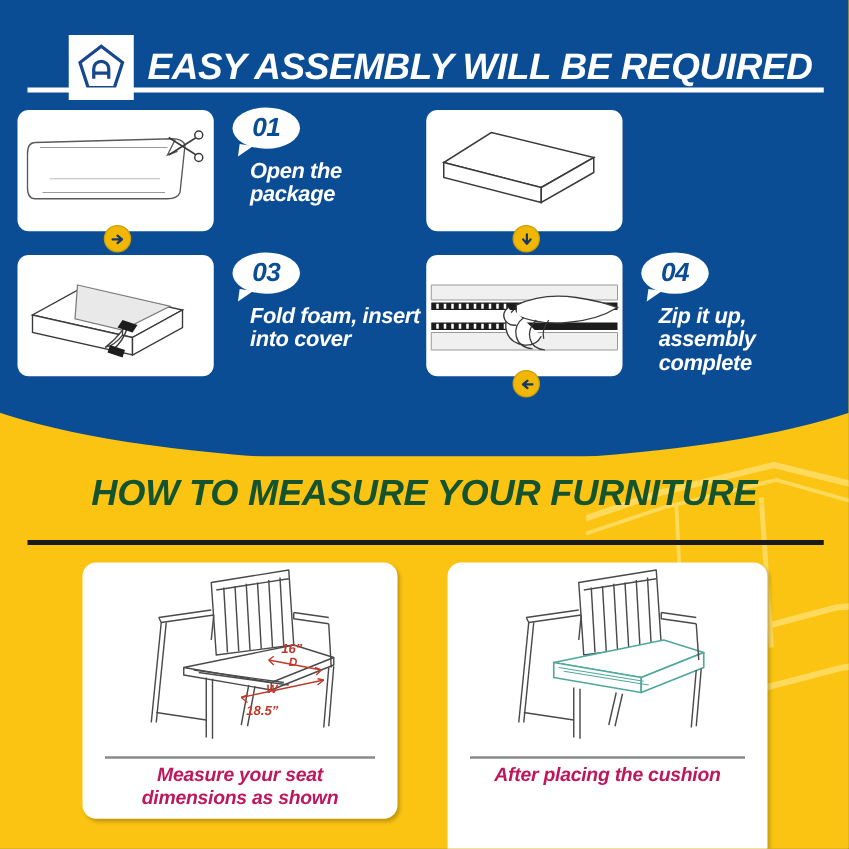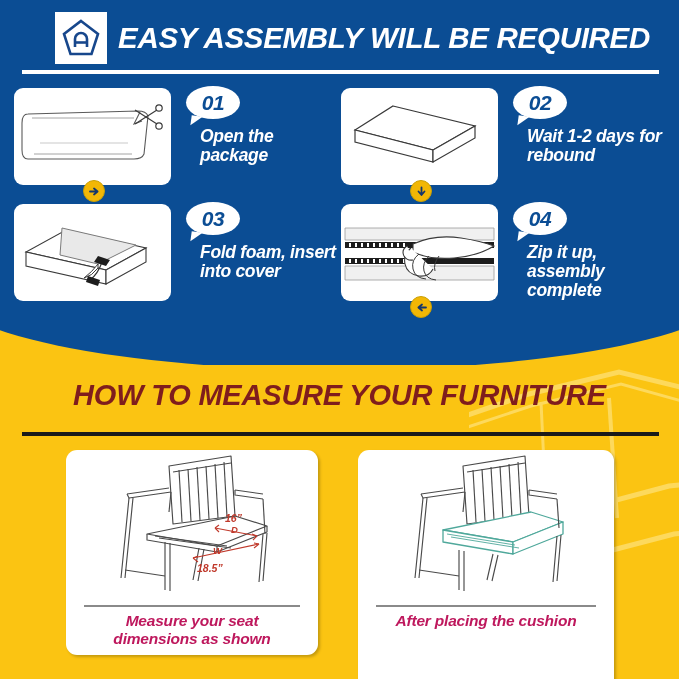--- a/index.html
+++ b/index.html
@@ -25,21 +25,21 @@
   }
   .blue-fill{
     position:absolute;left:-60px;top:-330px;
     width:799px;height:700px;
     background:#0B4D94;
     border-radius:0 0 50% 50%/0 0 12% 12%;
   }
 
   
   .header{
-    position:absolute;left:0;top:0;width:679px;height:80px;
+    position:absolute;left:0;top:16px;width:679px;height:80px;
     z-index:5;
     display:flex;align-items:center;
   }
   .house-badge{
     position:absolute;left:55px;top:12px;
     width:52px;height:52px;
     background:#ffffff;
     display:flex;align-items:center;justify-content:center;
   }
   .house-badge svg{display:block;}
@@ -144,21 +144,21 @@
   }
   .deco{
     position:absolute;right:-10px;top:40px;
     width:220px;height:300px;
     z-index:1;opacity:1;
   }
   .measure-title{
     position:absolute;left:0;top:379px;
     width:679px;
     text-align:center;
-    color:#7f1d1d;
+    color:#14532d;
     font-size:29px;font-weight:bold;font-style:italic;
     letter-spacing:-0.2px;
     z-index:6;
     white-space:nowrap;
   }
   .measure-rule{
     position:absolute;left:22px;top:432px;
     width:637px;height:4px;
     background:#1a1a1a;
     z-index:6;
@@ -269,26 +269,20 @@
             <path d="M52 18 L134 38 L92 62 L14 42 Z" fill="#ffffff" stroke="#3a3a3a" stroke-width="1.2"></path>
             <path d="M14 42 L14 54 L92 74 L92 62 Z" fill="#ffffff" stroke="#3a3a3a" stroke-width="1.2"></path>
             <path d="M92 62 L92 74 L134 50 L134 38 Z" fill="#ffffff" stroke="#3a3a3a" stroke-width="1.2"></path>
           </svg>
         </div>
         <div class="arrow-badge ab-2">
           <svg width="11" height="11" viewBox="0 0 11 11">
             <path d="M5.5 1.5 L5.5 8 M2.5 5.5 L5.5 9 L8.5 5.5" stroke="#14366b" stroke-width="1.8" fill="none" stroke-linecap="round" stroke-linejoin="round"></path>
           </svg>
         </div>
-      </div>
-      <div class="step-text">
-        <div class="bubble">
-          <span>02</span>
-        </div>
-        <div class="step-label">Wait 1-2 days for<br>rebound</div>
       </div>
     </div>
 
     <div class="step s3">
       <div class="step-card">
         <div class="art">
           <svg width="157" height="97" viewBox="0 0 157 97">
             <path d="M52 26 L132 44 L92 66 L12 48 Z" fill="#ffffff" stroke="#3a3a3a" stroke-width="1.1"></path>
             <path d="M12 48 L12 62 L92 80 L92 66 Z" fill="#ffffff" stroke="#3a3a3a" stroke-width="1.1"></path>
             <path d="M92 66 L92 80 L132 58 L132 44 Z" fill="#ffffff" stroke="#3a3a3a" stroke-width="1.1"></path>

